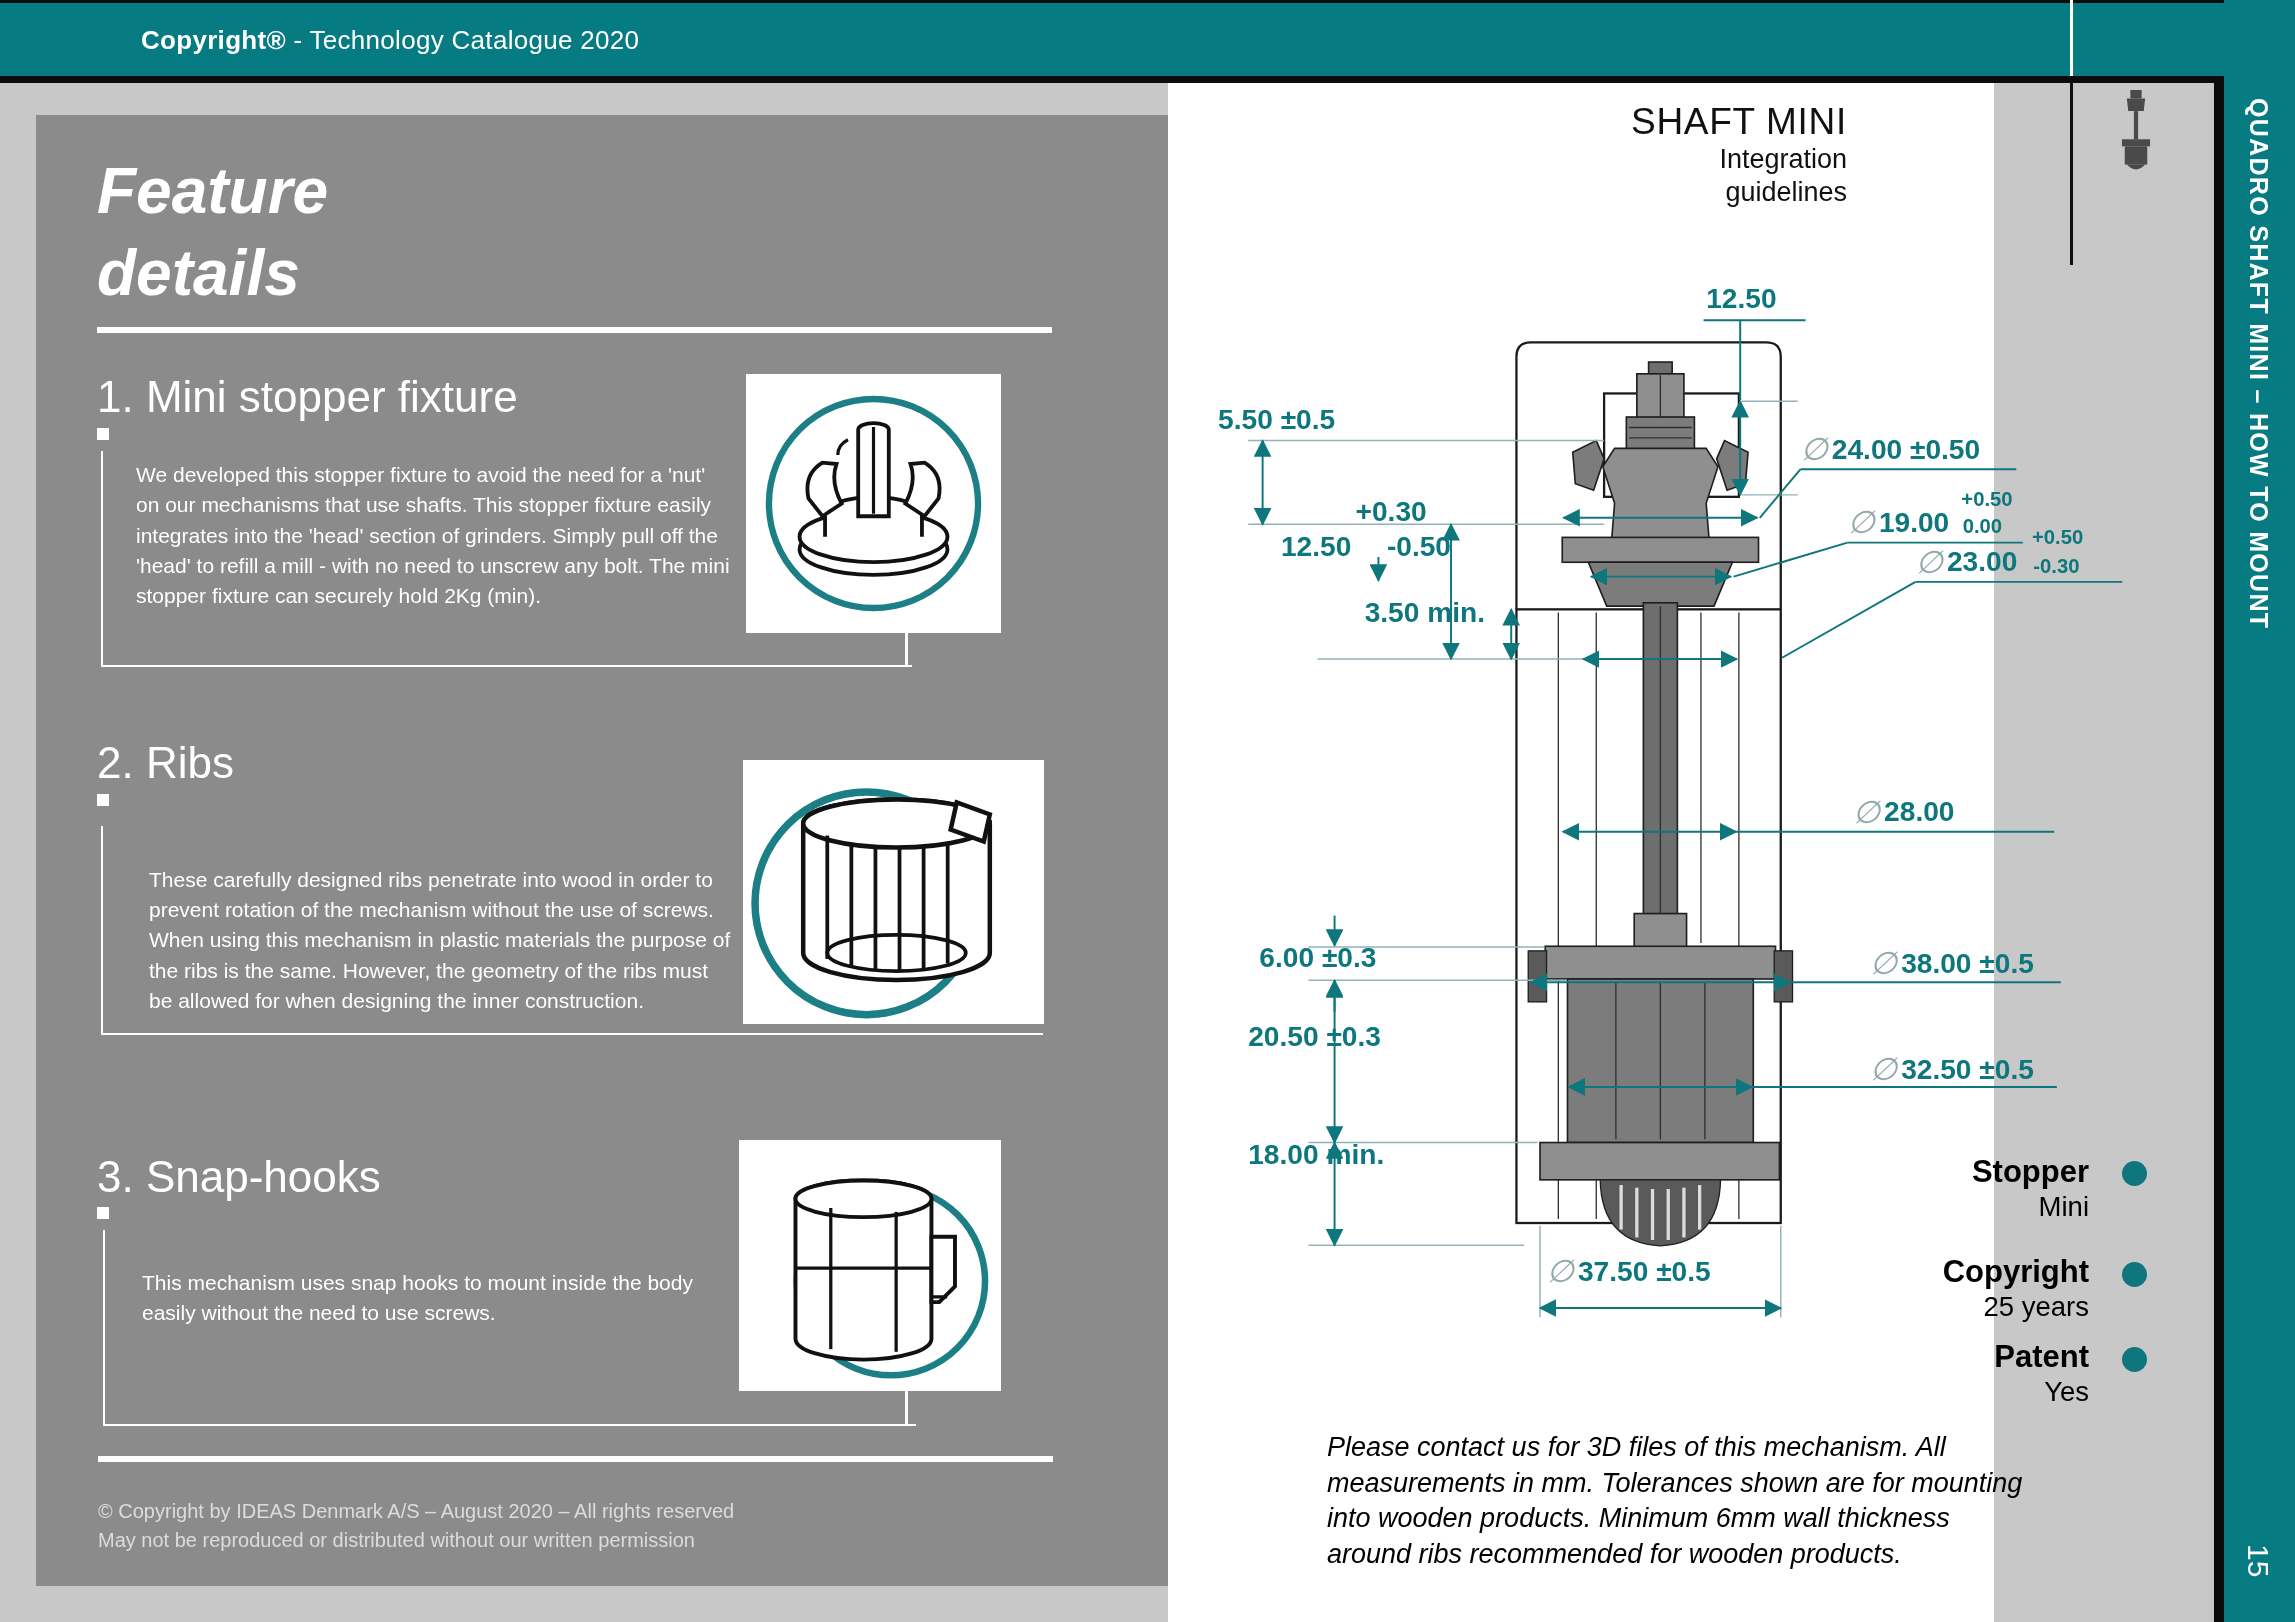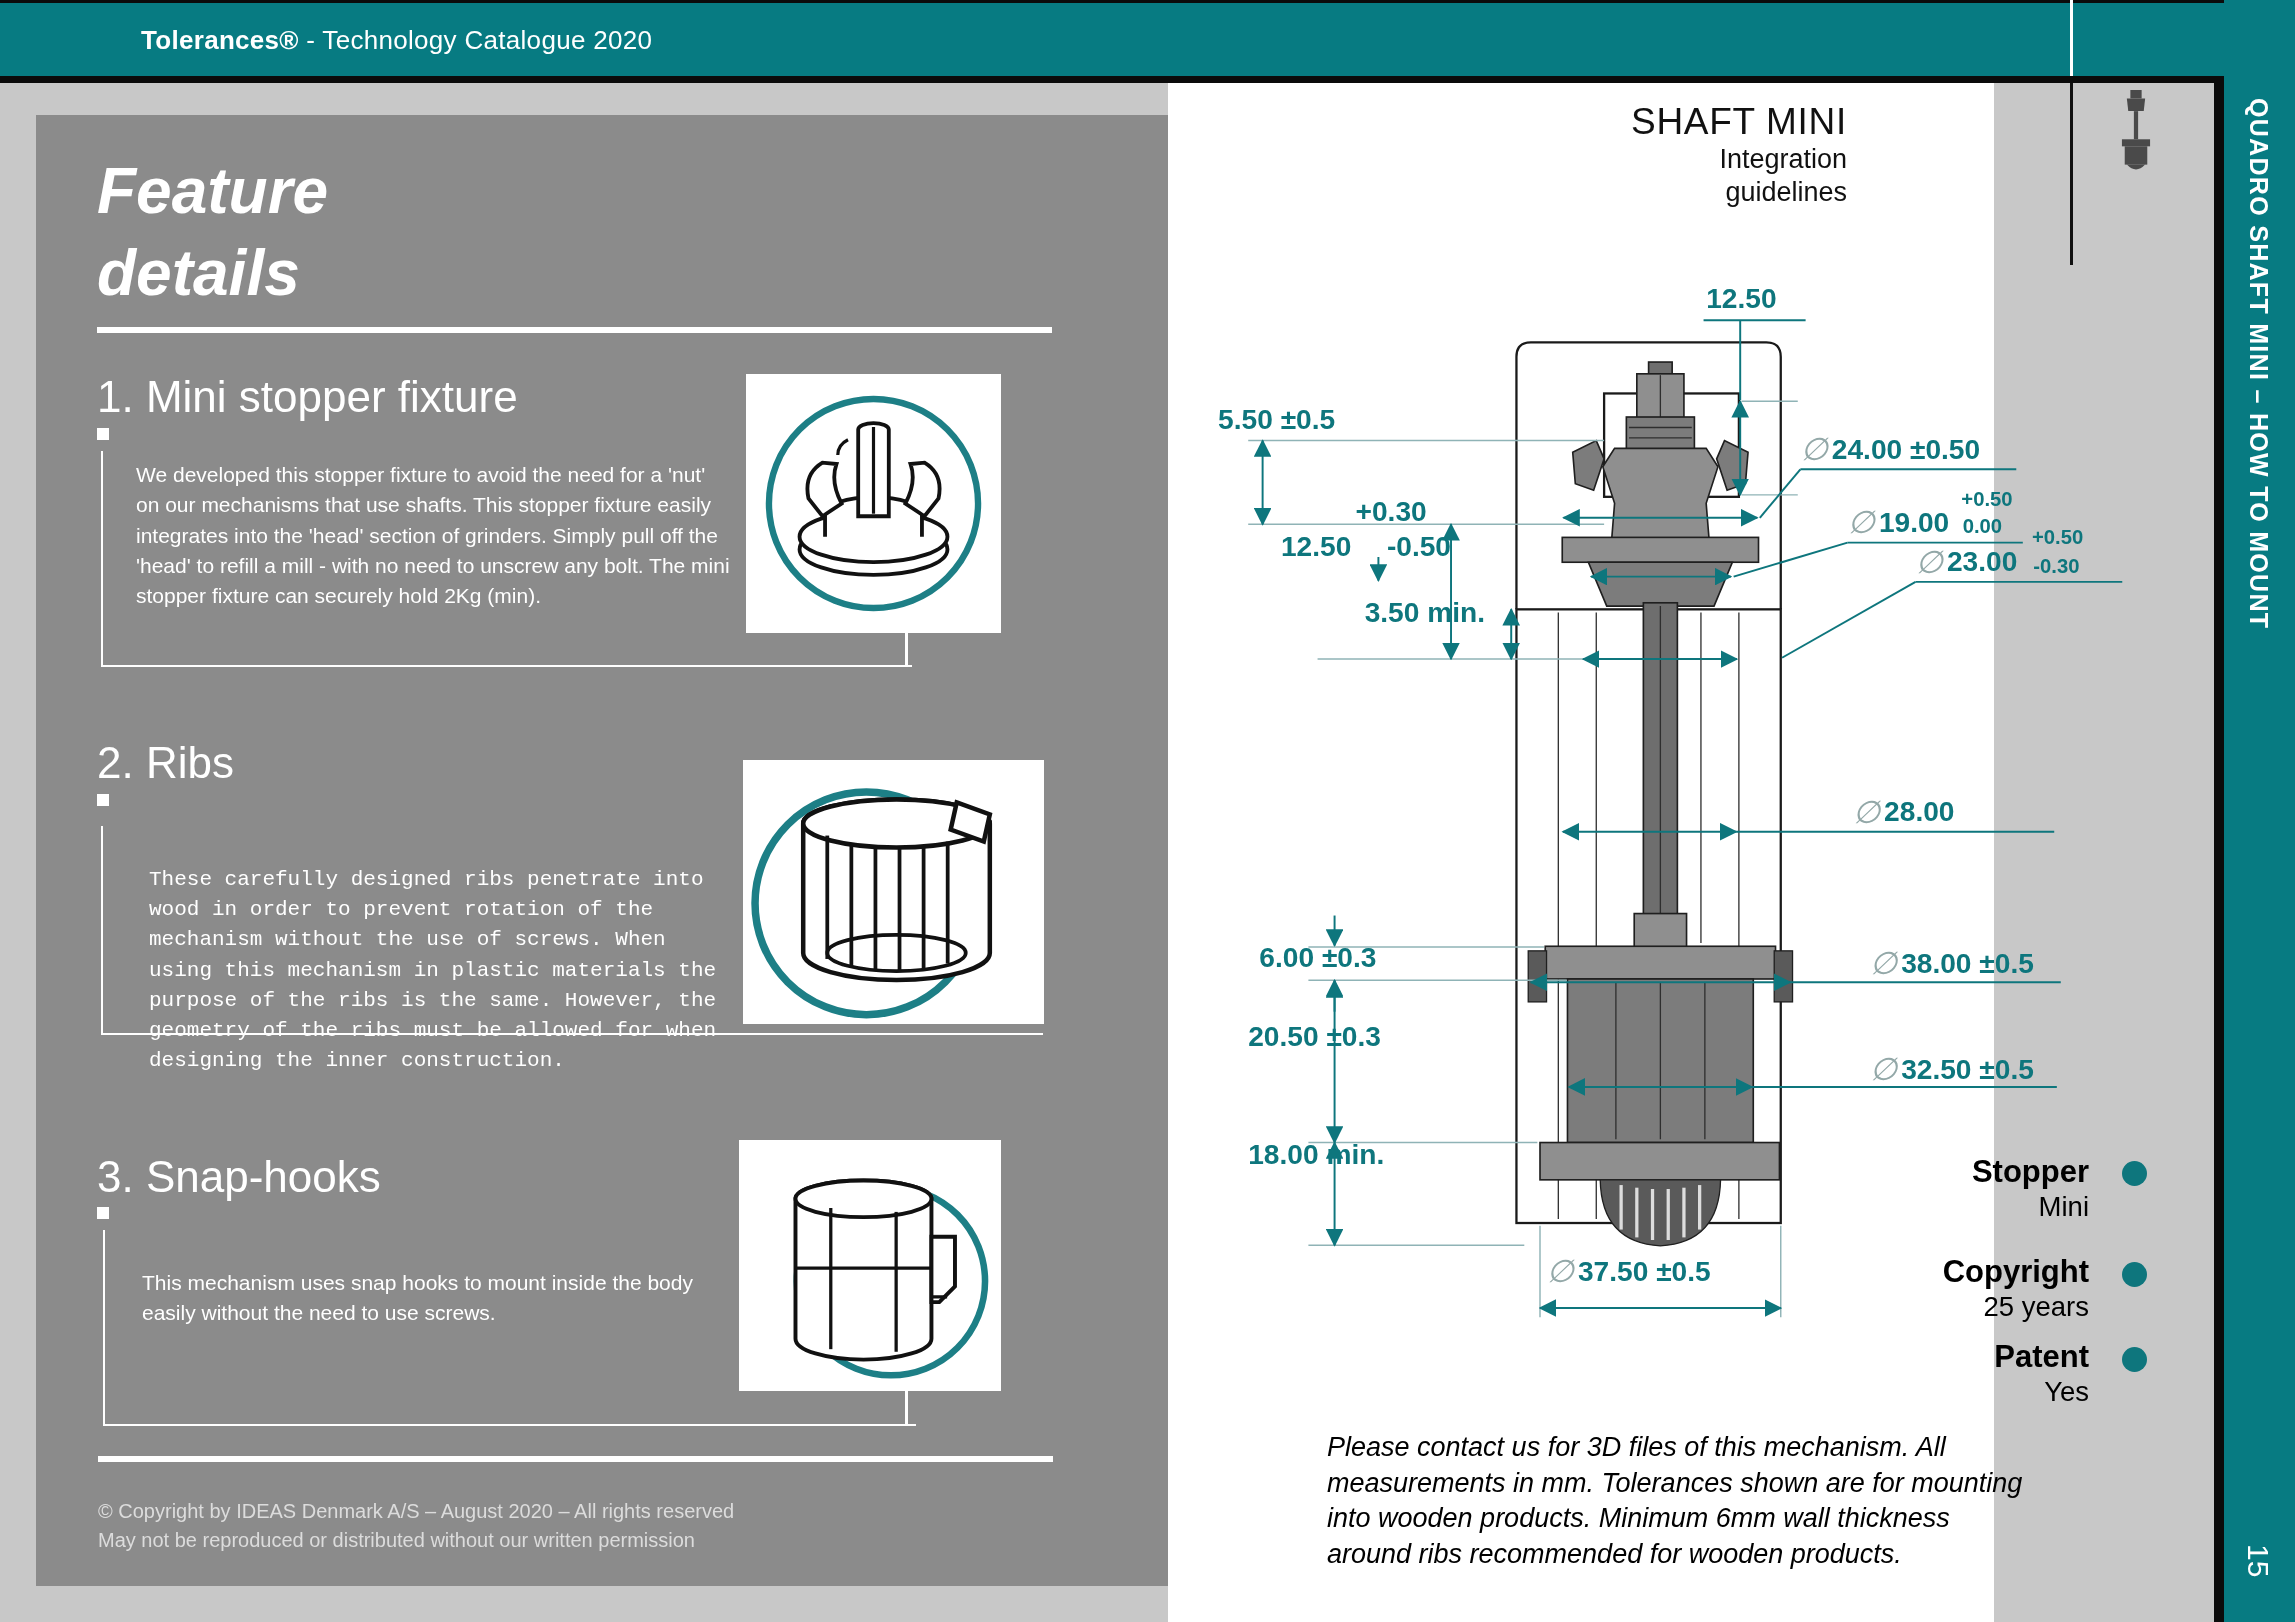--- a/index.html
+++ b/index.html
@@ -59,21 +59,21 @@
   .m4 { fill:#5a5a5a; stroke:#1f1f1f; stroke-width:2; }
   .art { stroke:#111; stroke-width:3; fill:#fff; }
   .artline { stroke:#111; stroke-width:2.5; fill:none; }
 </style>
 </head>
 <body>
 
 <div class="canvas">
 
   <div class="abs topbar">
-    <div class="topbar-title"><b>Tolerances®</b><span> - Technology Catalogue 2020</span></div>
+    <div class="topbar-title"><b>Copyright®</b><span> - Technology Catalogue 2020</span></div>
   </div>
   <div class="abs top-blackline"></div>
   <div class="abs side-blackline"></div>
 
   <div class="abs sidebar">
     <div class="side-vert">QUADRO SHAFT MINI – HOW TO MOUNT</div>
     <div class="side-page">15</div>
   </div>
 
   <div class="abs gray-panel">
@@ -99,21 +99,21 @@
         <path class="art" d="M60,68 q-15,9 -11,28 l11,14 l15,-10 q-9,-17 -4,-31 z"></path>
         <path class="art" d="M140,68 q15,9 11,28 l-11,14 l-15,-10 q9,-17 4,-31 z"></path>
         <path class="artline" d="M80,50 q-8,4 -8,12"></path>
       </svg>
     </div>
     <div class="abs connector" style="left:869px; top:518px; height:34px;"></div>
 
     <div class="abs sec-head" style="left:61px; top:623px;">2. Ribs</div>
     <div class="abs bullet" style="left:61px; top:679px;"></div>
     <div class="abs txtbox" style="left:65px; top:711px; width:942px; height:209px;">
-      <div class="body-text" style="padding:39px 0 0 46px; width:628px;font-family:Liberation Mono, monospace;">These carefully designed ribs penetrate into wood in order to prevent rotation of the mechanism without the use of screws. When using this mechanism in plastic materials the purpose of the ribs is the same. However, the geometry of the ribs must be allowed for when designing the inner construction.</div>
+      <div class="body-text" style="padding:39px 0 0 46px; width:628px;">These carefully designed ribs penetrate into wood in order to prevent rotation of the mechanism without the use of screws. When using this mechanism in plastic materials the purpose of the ribs is the same. However, the geometry of the ribs must be allowed for when designing the inner construction.</div>
     </div>
     <div class="abs img-box" style="left:707px; top:645px; width:301px; height:264px;">
       <svg width="301" height="264" viewBox="0 0 200 175">
         <circle cx="82" cy="95" r="74" fill="none" stroke="#1D7F86" stroke-width="5"></circle>
         <path class="art" d="M40,42 A62,16 0 0 1 164,42 L164,128 A62,18 0 0 1 40,128 Z"></path>
         <ellipse class="art" cx="102" cy="42" rx="62" ry="16"></ellipse>
         <ellipse class="artline" cx="102" cy="128" rx="46" ry="12" fill="none"></ellipse>
         <line class="artline" x1="56" y1="50" x2="56" y2="132"></line>
         <line class="artline" x1="72" y1="55" x2="72" y2="138"></line>
         <line class="artline" x1="88" y1="57" x2="88" y2="140"></line>

